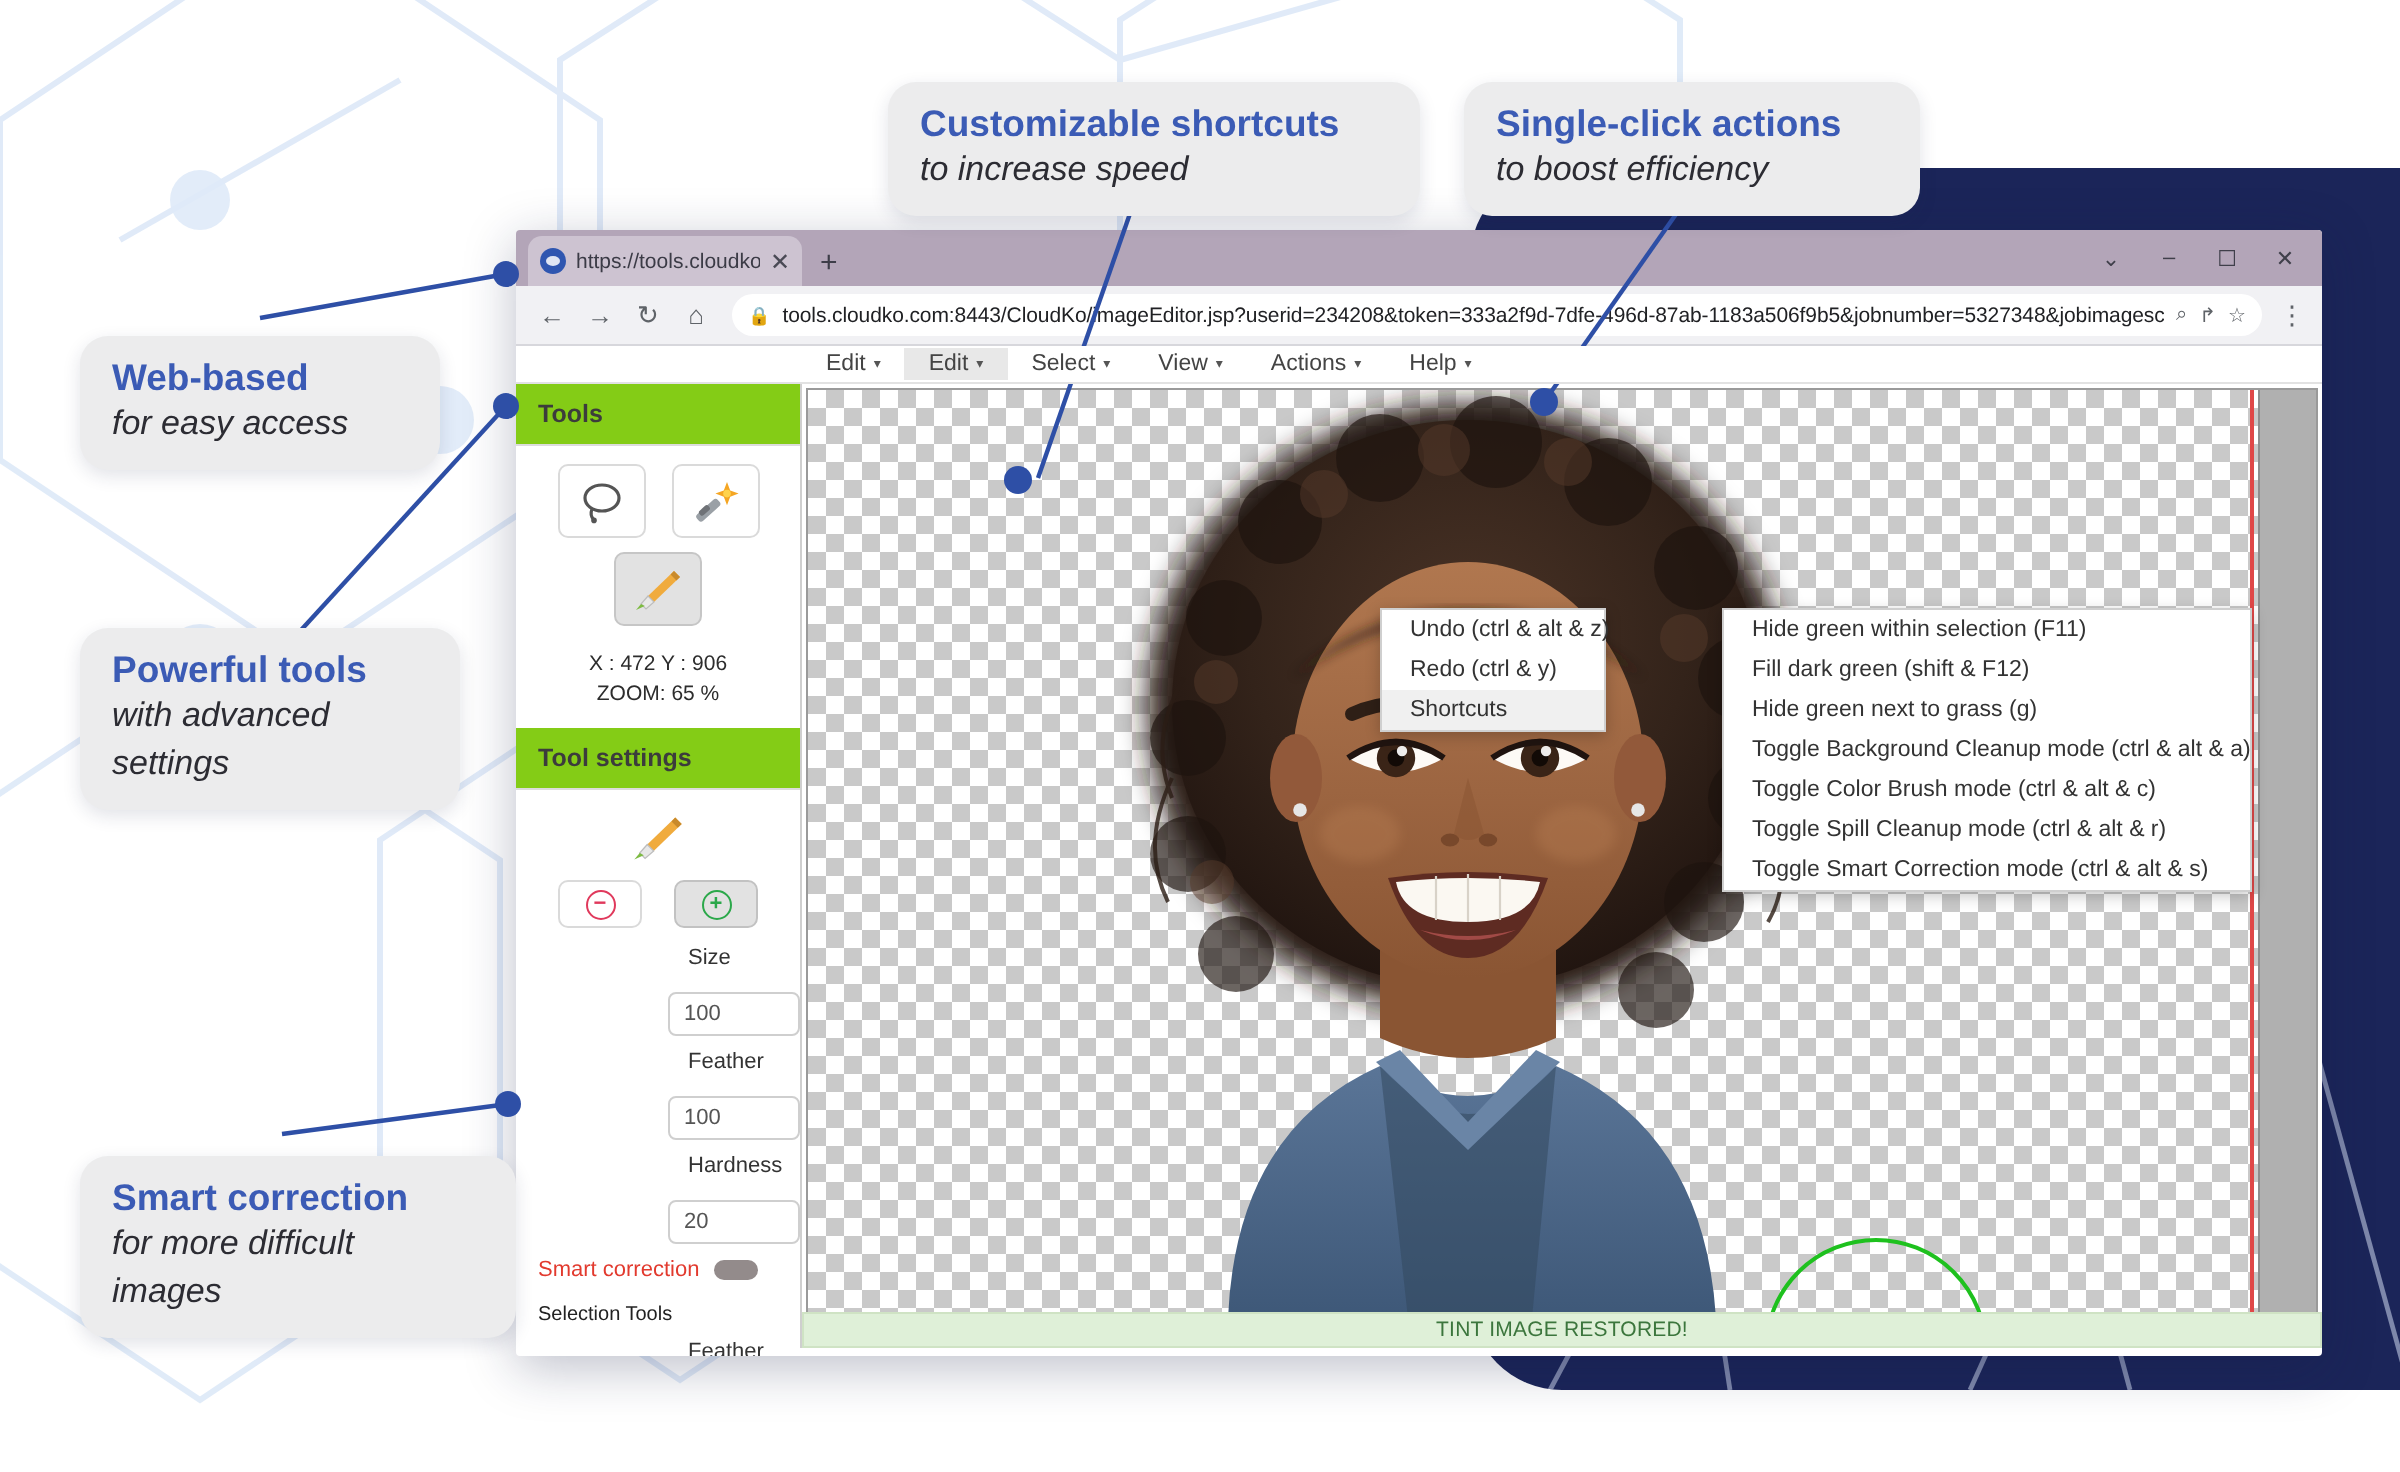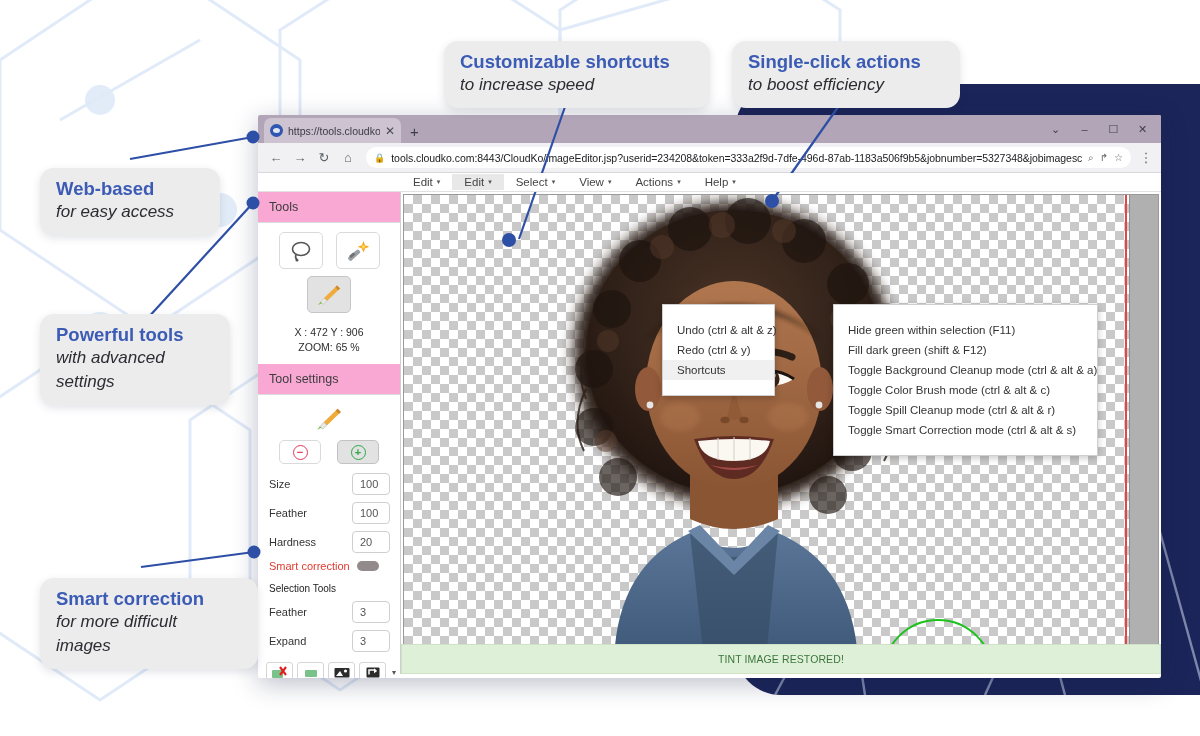--- a/index.html
+++ b/index.html
@@ -98,21 +98,21 @@
 
   
   .appbody { display:flex; height:482px; background:#fff; position:relative; }
 
   .sidebar {
     width:143px; background:#fff; border-right:1px solid #cfcfcf;
     display:flex; flex-direction:column; position:relative;
   }
   .panel-head {
     font-size:12.5px; color:#3c3c3c; padding:8px 11px 8px;
-    background:#f9a8d4; border-bottom:1px solid #dcdcdc;
+    background:#84cc16; border-bottom:1px solid #dcdcdc;font-weight:bold;
   }
   .tools-grid { padding:9px 0 0; }
   .trow { display:flex; justify-content:center; gap:13px; margin-bottom:7px; }
   .tbtn {
     width:44px;height:37px;border:1px solid #dadada;border-radius:5px;
     background:#fff; display:flex;align-items:center;justify-content:center;
     cursor:pointer;
   }
   .tbtn.active { background:#e2e2e2; border-color:#c6c6c6; }
   .coords {
@@ -126,25 +126,25 @@
   .pmrow { display:flex; justify-content:center; gap:16px; margin-bottom:9px; }
   .pmbtn {
     width:42px;height:24px;border:1px solid #dadada;border-radius:5px;background:#fff;
     display:flex;align-items:center;justify-content:center; cursor:pointer;
   }
   .pmbtn.on { background:#e2e2e2; border-color:#c2c2c2; }
   .circ { width:15px;height:15px;border-radius:50%;border:1.6px solid currentColor;
           display:flex;align-items:center;justify-content:center;font-size:11px;
           line-height:1; font-weight:600; }
   .field-row {
-    display:flex; align-items:center; padding:0 0 0 11px; margin-bottom:7px; gap:27px;
+    display:flex; align-items:flex-end; padding:0 0 0 11px; margin-bottom:7px; gap:11px;flex-direction:column;
   }
   .field-label { font-size:11px; color:#333; width:56px; }
   .field-box {
-    width:38px;height:22px;border:1px solid #cfcfcf;border-radius:4px;background:#fff;
+    width:66px;height:22px;border:1px solid #cfcfcf;border-radius:4px;background:#fff;
     font-size:11px;color:#555; display:flex;align-items:center;padding-left:7px;
     cursor:text;
   }
   .smart-row {
     display:flex; align-items:center; gap:7px; padding-left:11px; margin:2px 0 9px;
   }
   .smart-label { font-size:11px; color:#e23a2e; }
   .toggle {
     width:22px;height:10px;border-radius:5px;background:#938b8b; cursor:pointer;
   }
@@ -181,30 +181,30 @@
   }
   .brush-cursor:before, .brush-cursor:after{
     content:""; position:absolute; background:#1ec11e;
   }
   .brush-cursor:before { left:50%; top:50%; width:2px;height:18px;
                          transform:translate(-50%,-50%); }
   .brush-cursor:after  { left:50%; top:50%; width:18px;height:2px;
                          transform:translate(-50%,-50%); }
 
   .statusbar {
-    position:absolute; left:0; right:0; bottom:0; height:30px;
+    position:absolute; left:0; right:0; bottom:0; height:18px;
     background:#dff0d8; border:1px solid #cfe3c4;
     display:flex; align-items:center; justify-content:center;
   }
   .status-text { font-size:10.5px; color:#3c763d; letter-spacing:.1px; }
 
   
   .dropdown {
     position:absolute; background:#fff; border:1px solid #cfcfcf;
-    box-shadow:0 2px 7px rgba(0,0,0,.22); z-index:40; padding:15px 0;
+    box-shadow:0 2px 7px rgba(0,0,0,.22); z-index:40; padding:0 0;margin-left:28px;
   }
   .dd-item {
     font-size:11.5px; color:#333; padding:4px 16px 4px 14px;
     white-space:nowrap; cursor:pointer;
   }
   .dd-item.hl { background:#f0f0f0; }
   #edit-menu { left:404px; top:189px; width:113px; }
   #actions-menu { left:575px; top:189px; width:265px; }
 
   
@@ -566,20 +566,21 @@
 
     <div class="dropdown" id="edit-menu">
       <div class="dd-item">Undo (ctrl &amp; alt &amp; z)</div>
       <div class="dd-item">Redo (ctrl &amp; y)</div>
       <div class="dd-item hl">Shortcuts</div>
     </div>
 
     <div class="dropdown" id="actions-menu">
       <div class="dd-item">Hide green within selection (F11)</div>
       <div class="dd-item">Fill dark green (shift &amp; F12)</div>
+      <div class="dd-item">Hide green next to grass (g)</div>
       <div class="dd-item">Toggle Background Cleanup mode (ctrl &amp; alt &amp; a)</div>
       <div class="dd-item">Toggle Color Brush mode (ctrl &amp; alt &amp; c)</div>
       <div class="dd-item">Toggle Spill Cleanup mode (ctrl &amp; alt &amp; r)</div>
       <div class="dd-item">Toggle Smart Correction mode (ctrl &amp; alt &amp; s)</div>
     </div>
   </div>
 
   <svg style="position:absolute;inset:0;width:1200px;height:736px;pointer-events:none;">
     <g stroke="#2e4fa6" stroke-width="2.2" fill="none">
       <line x1="130" y1="159" x2="253" y2="137"></line>

